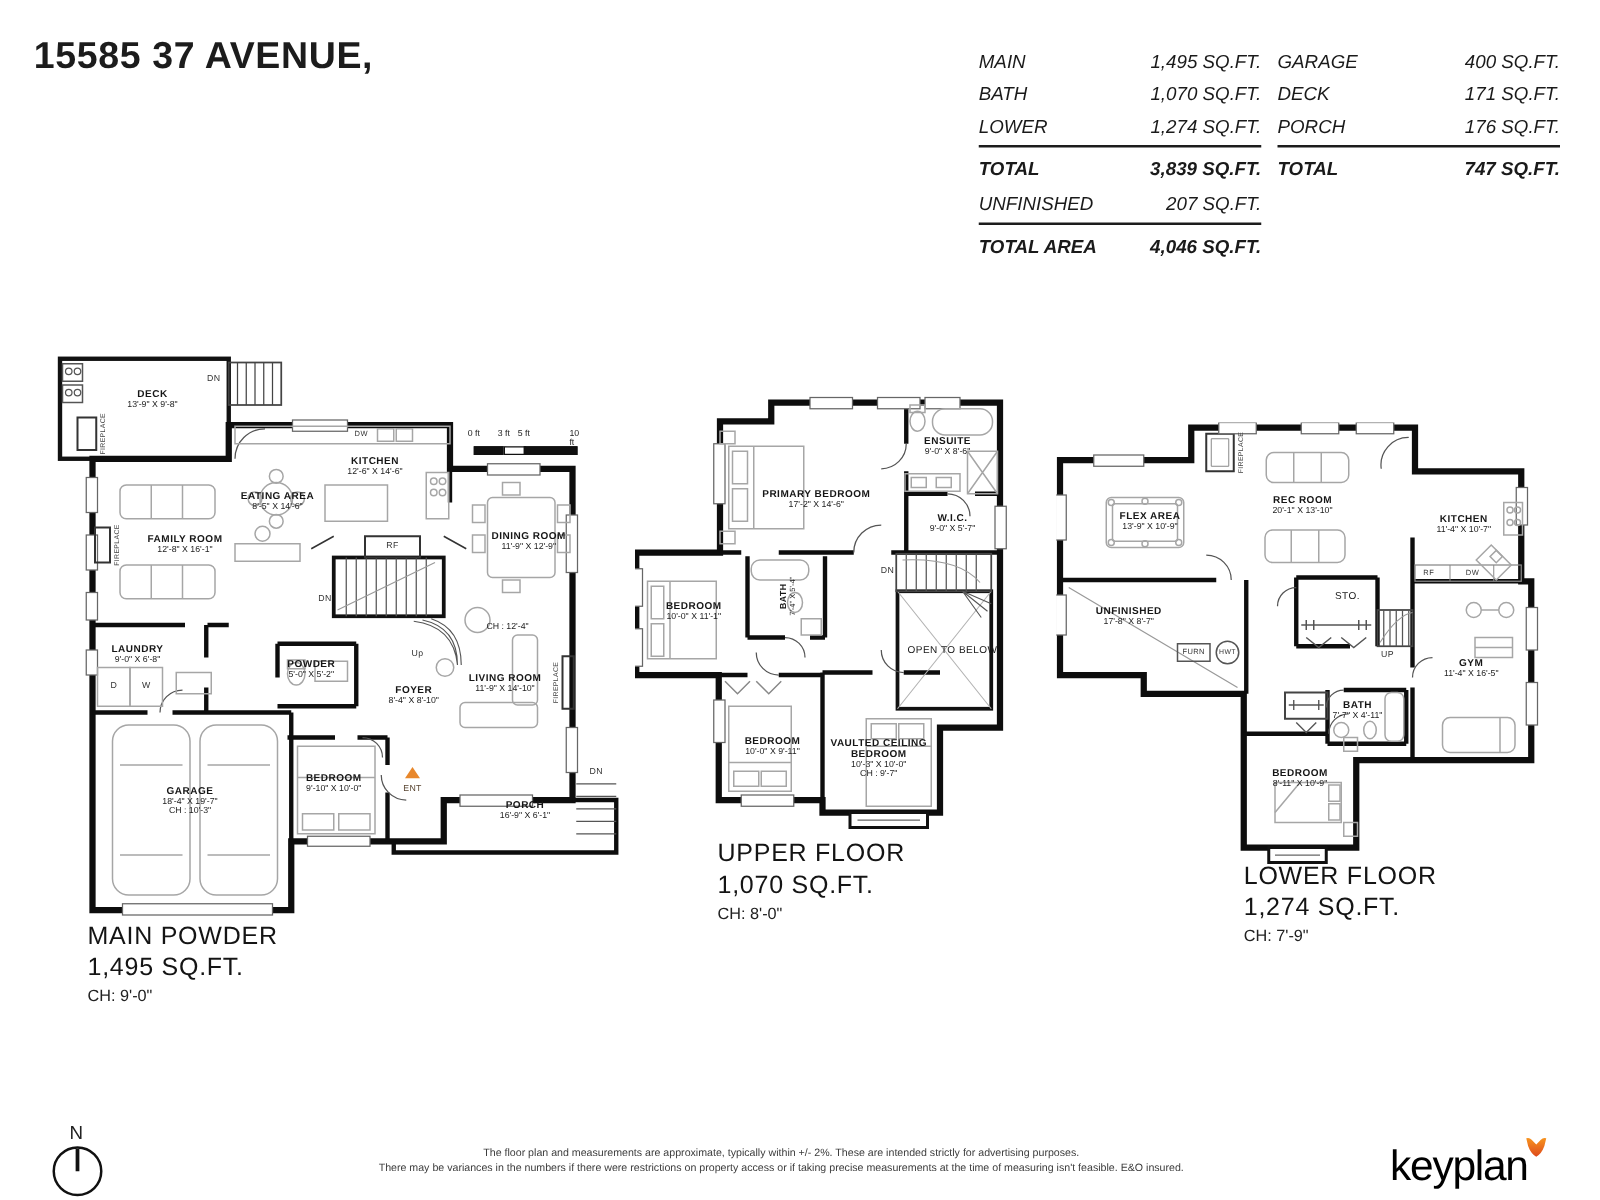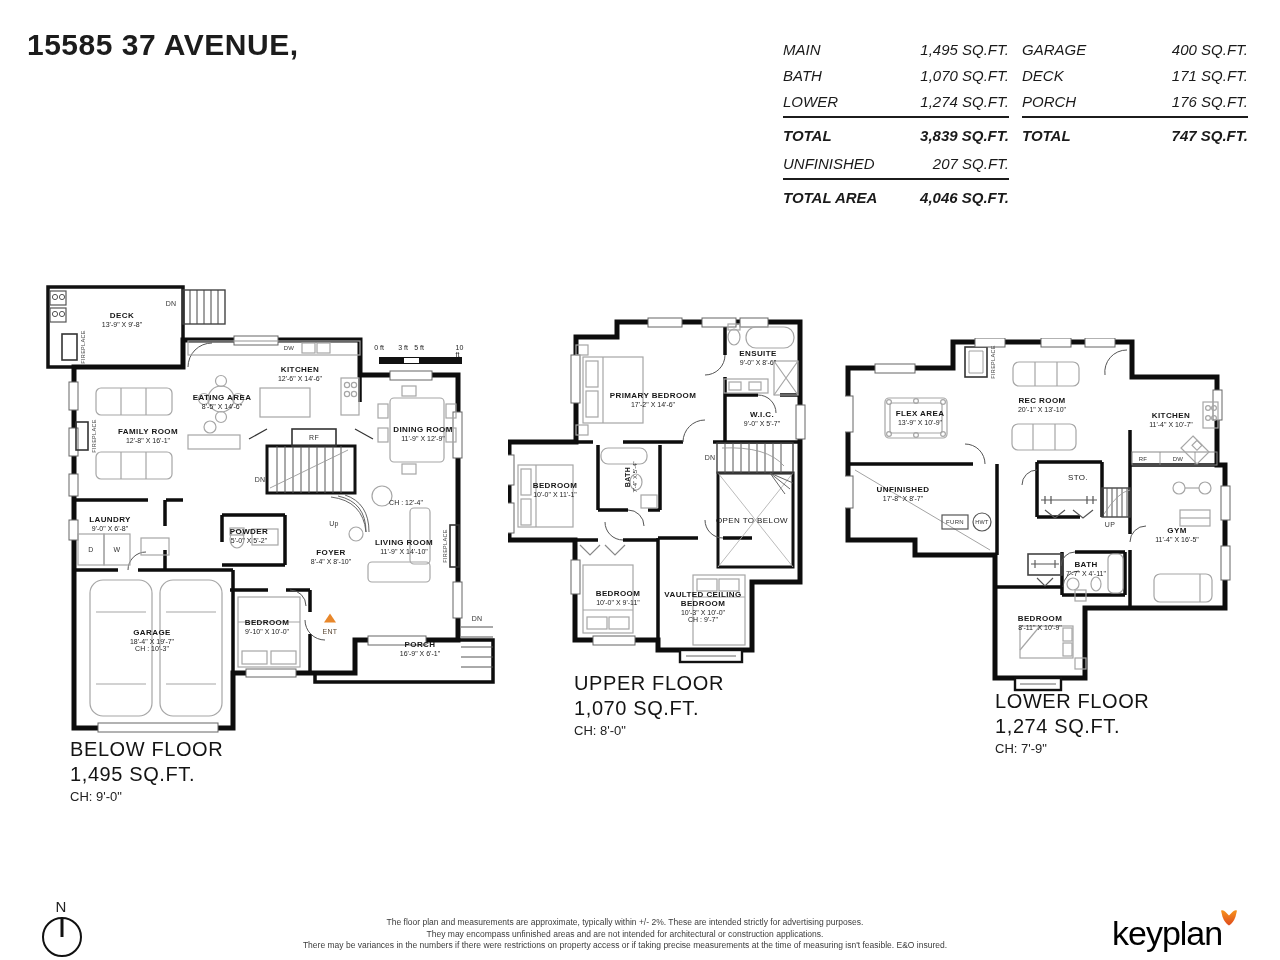--- a/index.html
+++ b/index.html
@@ -350,21 +350,21 @@
     <div class="rdims">9'-0" X 5'-7"</div>
   </div>
   <div class="room" style="left:47px;top:184px;">
     <div class="rname">BEDROOM</div>
     <div class="rdims">10'-0" X 11'-1"</div>
   </div>
   <div class="room" style="left:123px;top:172px;transform:translate(-50%,-50%) rotate(-90deg);">
     <div class="rname" style="font-size:7px;">BATH</div>
     <div class="rdims" style="font-size:6px;">7'-4" X 5'-4"</div>
   </div>
-  <div class="room" style="left:244px;top:215px;text-align:center;">
+  <div class="room" style="left:254px;top:215px;text-align:center;">
     <div class="rname" style="font-weight:500;">OPEN TO BELOW</div>
   </div>
   <div class="room" style="left:110px;top:292px;">
     <div class="rname">BEDROOM</div>
     <div class="rdims">10'-0" X 9'-11"</div>
   </div>
   <div class="room" style="left:195px;top:301px;">
     <div class="rname">VAULTED CEILING</div>
     <div class="rname">BEDROOM</div>
     <div class="rdims">10'-3" X 10'-0"</div>
@@ -489,21 +489,21 @@
   </div>
   <span class="slabel" style="left:110px;top:184px;font-size:6px;">FURN</span>
   <span class="slabel" style="left:137px;top:184px;font-size:5.5px;">HWT</span>
   <span class="slabel" style="left:265px;top:186px;">UP</span>
   <span class="slabel" style="left:298px;top:121px;font-size:6px;">RF</span>
   <span class="slabel" style="left:333px;top:121px;font-size:6px;">DW</span>
   <span class="vlabel" style="left:148px;top:24px;">FIREPLACE</span>
 </div>
 
 <div class="ftitle abs" style="left:70px;top:738px;">
-  <div class="t1">BELOW FLOOR</div>
+  <div class="t1">MAIN POWDER</div>
   <div class="t2">1,495 SQ.FT.</div>
   <div class="t3">CH: 9'-0"</div>
 </div>
 <div class="ftitle abs" style="left:574px;top:672px;">
   <div class="t1">UPPER FLOOR</div>
   <div class="t2">1,070 SQ.FT.</div>
   <div class="t3">CH: 8'-0"</div>
 </div>
 <div class="ftitle abs" style="left:995px;top:690px;">
   <div class="t1">LOWER FLOOR</div>
@@ -513,21 +513,20 @@
 
 <div class="compass" style="left:42px;top:898px;">
   <div class="n">N</div>
   <div class="circ">
       <div class="needle"></div>
     </div>
 </div>
 
 <div class="disc">
   <div>The floor plan and measurements are approximate, typically within +/- 2%. These are intended strictly for advertising purposes.</div>
-  <div>They may encompass unfinished areas and are not intended for architectural or construction applications.</div>
   <div>There may be variances in the numbers if there were restrictions on property access or if taking precise measurements at the time of measuring isn't feasible. E&amp;O insured.</div>
 </div>
 
 <div class="logo">
   <span>keyplan</span>
   <svg class="fox" width="18" height="16" viewBox="0 0 14 13">
     <defs>
       <linearGradient id="foxg" x1="0" y1="0" x2="0" y2="1">
         <stop offset="0" stop-color="#f7941e"></stop>
           <stop offset="1" stop-color="#de4a1c"></stop>

